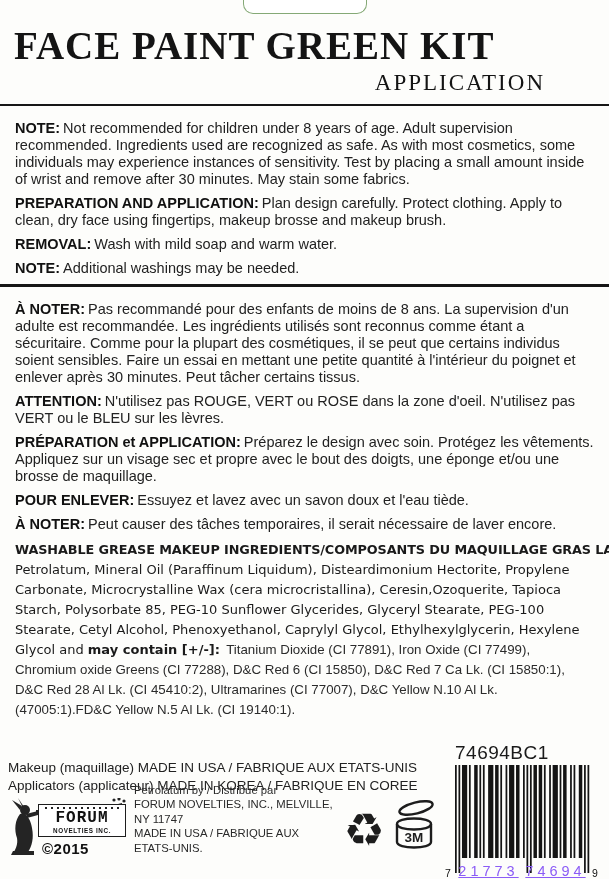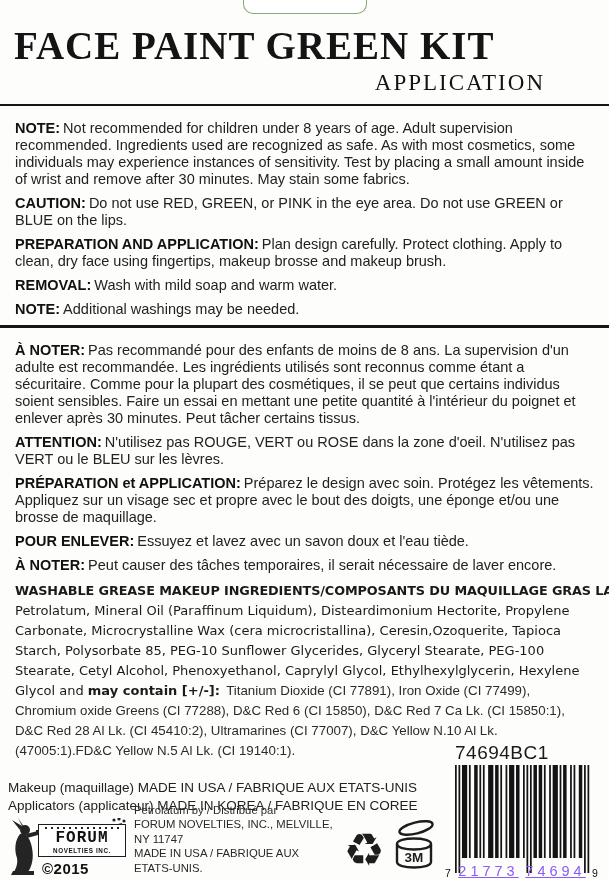--- a/index.html
+++ b/index.html
@@ -32,21 +32,21 @@
   .ingredients .head{
     font-weight:bold;font-size:12.8px;letter-spacing:-0.1px;
     white-space:nowrap;line-height:19px;
   }
   .ingredients .body{font-size:13px;line-height:20px;margin-top:1px;}
   .ingredients .body b{font-size:13px;margin-right:2px;}
   .ingredients .light{font-family:"Liberation Sans",sans-serif;font-size:13.3px;color:#2b2b2b;}
   
   .bottom{position:absolute;left:0;bottom:0;width:609px;height:140px;display:flex;}
   .bottom-left{
-    flex:1;display:flex;flex-direction:column;justify-content:flex-end;
+    flex:1;display:flex;flex-direction:column;justify-content:center;
     padding:0 0 3px 8px;min-width:0;
   }
   .origin-line{font-size:13.5px;line-height:17.5px;white-space:nowrap;color:#222;}
   .footer-row{display:flex;align-items:flex-end;margin-top:4px;height:58px;}
   .logo-group{position:relative;width:118px;height:58px;flex:none;}
   .logo-group svg{position:absolute;left:0;bottom:0;}
   .banner{
     position:absolute;left:30px;top:6px;width:80px;background:#fff;
     border:1.5px solid #1d1d1d;padding:0 3px 1px 3px;text-align:center;
   }
@@ -94,21 +94,20 @@
 
   <div class="tab"></div>
 
   <div class="title">FACE PAINT GREEN KIT</div>
   <div class="subtitle">APPLICATION</div>
 
   <div class="divider"></div>
 
   <div class="sec">
     <p><b>NOTE:</b><span>Not recommended for children under 8 years of age. Adult supervision recommended. Ingredients used are recognized as safe. As with most cosmetics, some individuals may experience instances of sensitivity. Test by placing a small amount inside of wrist and remove after 30 minutes. May stain some fabrics.</span></p>
-    <p><b>CAUTION:</b><span>Do not use RED, GREEN, or PINK in the eye area. Do not use GREEN or BLUE on the lips.</span></p>
     <p><b>PREPARATION AND APPLICATION:</b><span>Plan design carefully. Protect clothing. Apply to clean, dry face using fingertips, makeup brosse and makeup brush.</span></p>
     <p><b>REMOVAL:</b><span>Wash with mild soap and warm water.</span></p>
     <p><b>NOTE:</b><span>Additional washings may be needed.</span></p>
   </div>
 
   <div class="divider thick"></div>
 
   <div class="sec">
     <p><b>À NOTER:</b><span>Pas recommandé pour des enfants de moins de 8 ans. La supervision d'un adulte est recommandée. Les ingrédients utilisés sont reconnus comme étant a sécuritaire. Comme pour la plupart des cosmétiques, il se peut que certains individus soient sensibles. Faire un essai en mettant une petite quantité à l'intérieur du poignet et enlever après 30 minutes. Peut tâcher certains tissus.</span></p>
     <p><b>ATTENTION:</b><span>N'utilisez pas ROUGE, VERT ou ROSE dans la zone d'oeil. N'utilisez pas VERT ou le BLEU sur les lèvres.</span></p>

